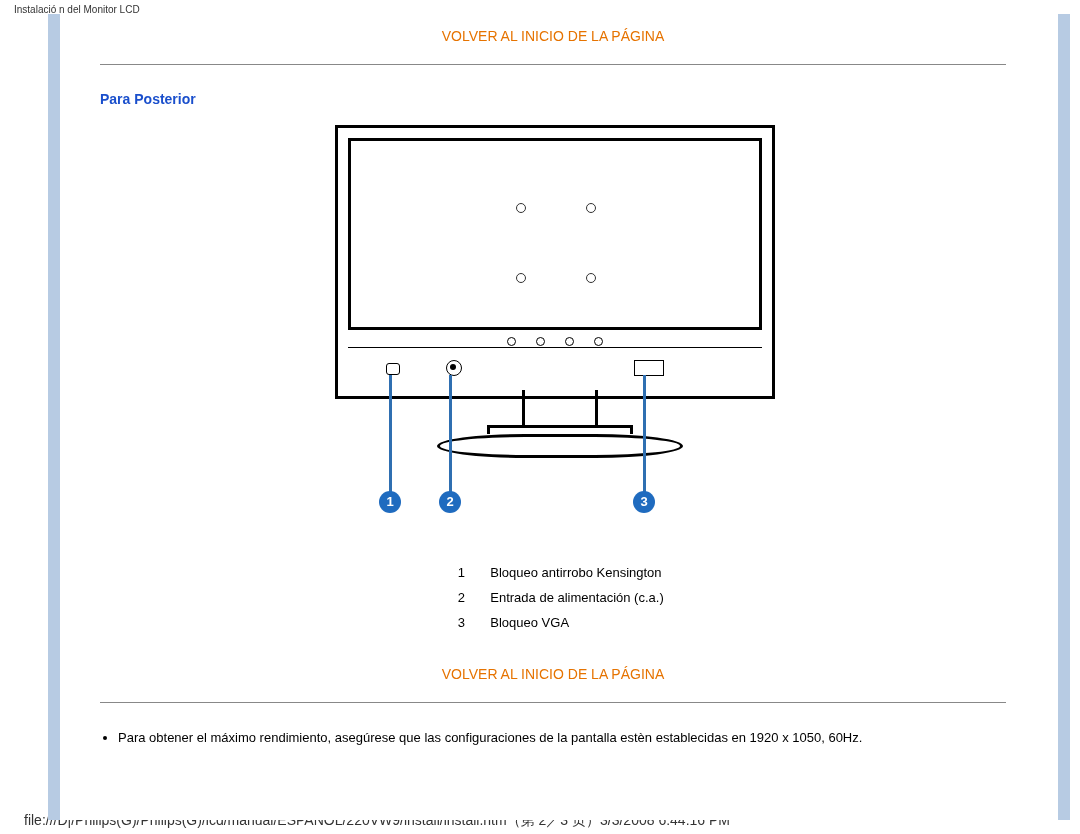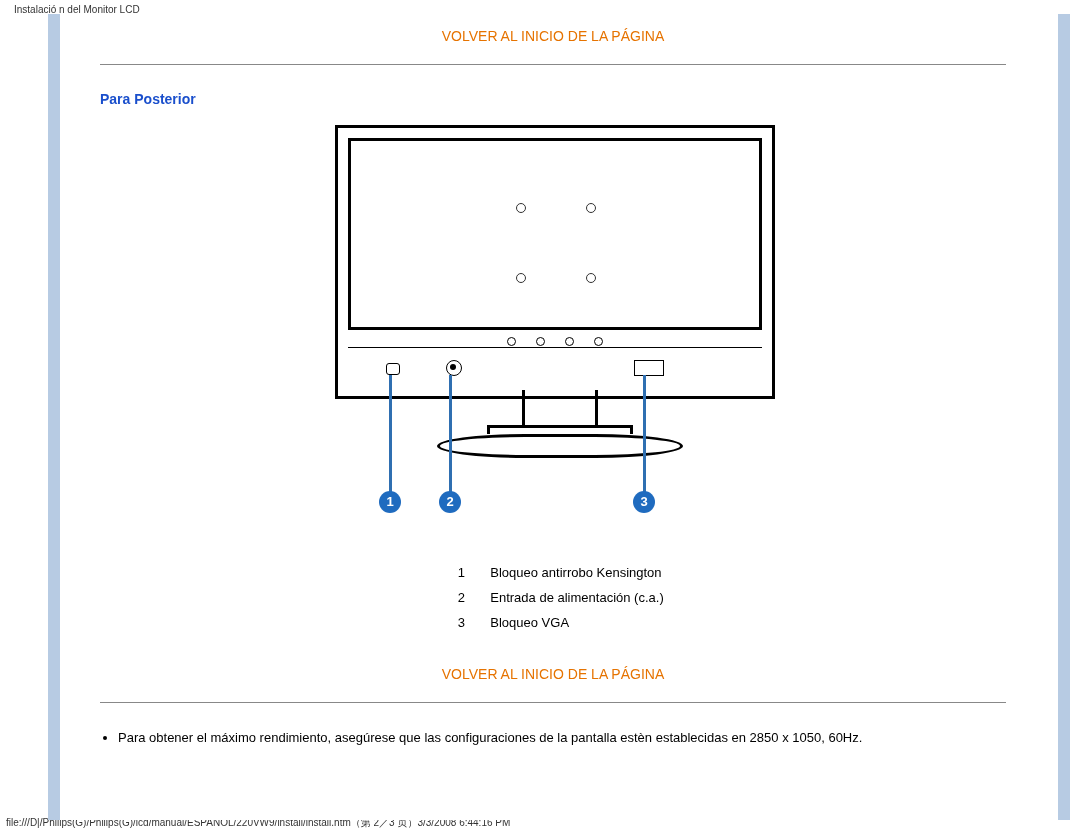--- a/index.html
+++ b/index.html
@@ -16,22 +16,22 @@
   .header-text {
     position: absolute;
     top: 4px;
     left: 14px;
     font-size: 10px;
     color: #333;
   }
   .footer-text {
     position: absolute;
     bottom: 4px;
-    left: 6px;
-    font-size: 10px;
+    left: 24px;
+    font-size: 14px;
     color: #333;
   }
   .left-bar {
     position: absolute;
     top: 14px;
     left: 48px;
     width: 12px;
     bottom: 14px;
     background: #b7cbe3;
   }
@@ -303,16 +303,16 @@
   <div class="link-top section-pad" style="margin-top:30px;">
     <a href="#" style="color:#e67300;text-decoration:none;">VOLVER AL INICIO DE LA PÁGINA</a>
   </div>
 
   <div class="section-pad">
       <hr class="hr">
     </div>
 
   <div class="section-pad">
     <ul class="opt">
-      <li>Para obtener el máximo rendimiento, asegúrese que las configuraciones de la pantalla estèn establecidas en 2850 x 1050, 60Hz.</li>
+      <li>Para obtener el máximo rendimiento, asegúrese que las configuraciones de la pantalla estèn establecidas en 1920 x 1050, 60Hz.</li>
     </ul>
   </div>
 </div>
 
 </body></html>

